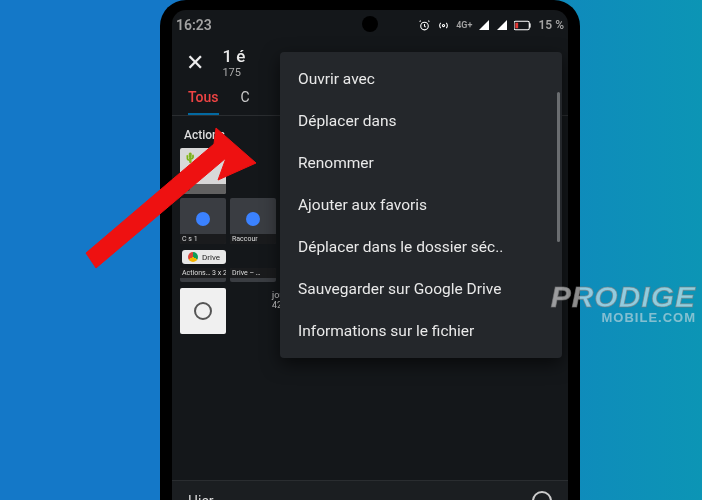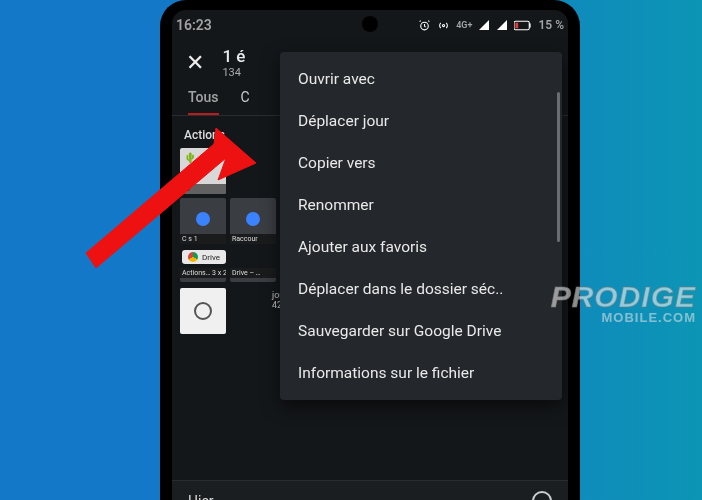--- a/index.html
+++ b/index.html
@@ -67,22 +67,22 @@
     gap: 22px;
     padding: 6px 16px 0 16px;
     font-size: 14px;
     border-bottom: 1px solid #2a2d30;
   }
   .tab {
     padding-bottom: 8px;
     color: #ccc;
   }
   .tab.active {
-    color: #a3a3a3;
-    border-bottom: 2px solid #b91c1c;
+    color: #ef4444;
+    border-bottom: 2px solid #0369a1;
     font-weight: 500;
   }
   .content {
     padding: 8px 8px;
     font-size: 11px;
     color: #ccc;
   }
   .section-label {
     font-size: 12px;
     color: #ddd;
@@ -228,21 +228,21 @@
             <rect x="2" y="3" width="4" height="8" fill="#e53935"></rect>
           </svg>
         <span>15 %</span>
       </div>
     </div>
 
     <div class="appbar">
       <span class="close-x">✕</span>
       <div>
         <div class="selcount">1 é</div>
-        <div class="selsub">134</div>
+        <div class="selsub">175</div>
       </div>
     </div>
 
     <div class="tabs">
       <div class="tab active">Tous</div>
       <div class="tab">C</div>
     </div>
 
     <div class="content">
       <div class="section-label">Actions</div>
@@ -290,22 +290,21 @@
       </div>
     </div>
 
     <div class="hier">
       <span>Hier</span>
       <div class="ring2"></div>
     </div>
 
     <div class="menu">
       <div class="menu-item">Ouvrir avec</div>
-      <div class="menu-item">Déplacer jour</div>
-      <div class="menu-item">Copier vers</div>
+      <div class="menu-item">Déplacer dans</div>
       <div class="menu-item">Renommer</div>
       <div class="menu-item">Ajouter aux favoris</div>
       <div class="menu-item">Déplacer dans le dossier séc..</div>
       <div class="menu-item">Sauvegarder sur Google Drive</div>
       <div class="menu-item">Informations sur le fichier</div>
       <div class="menu-scroll"></div>
     </div>
 
   </div>
 </div>

